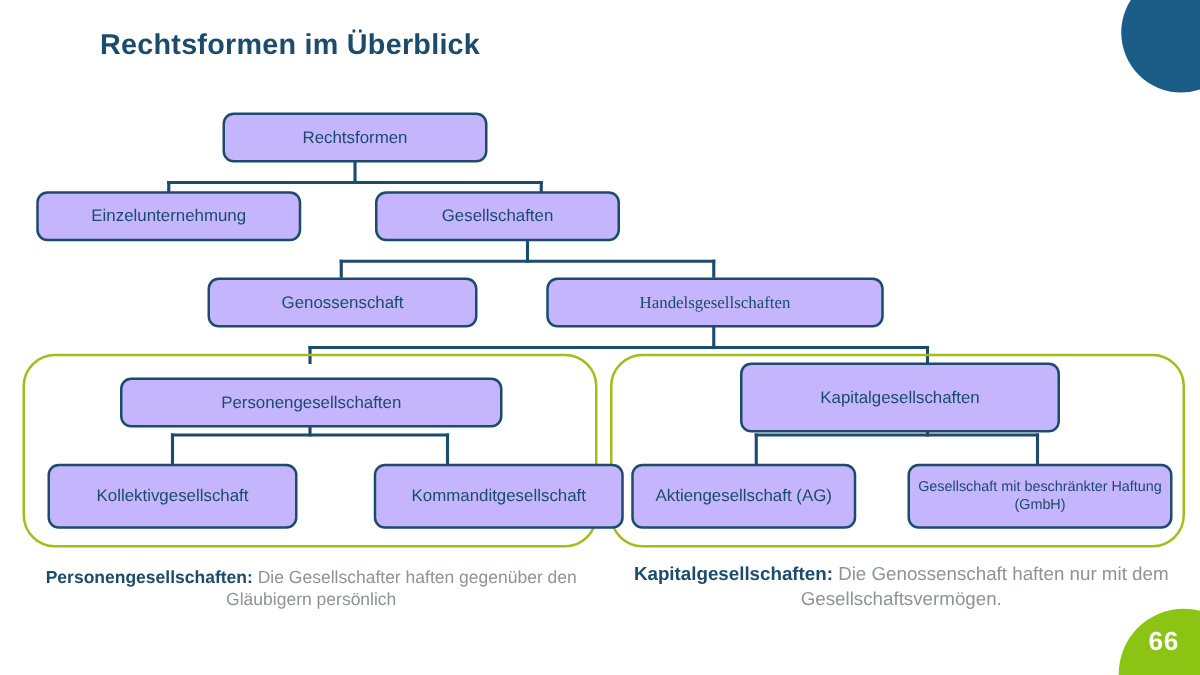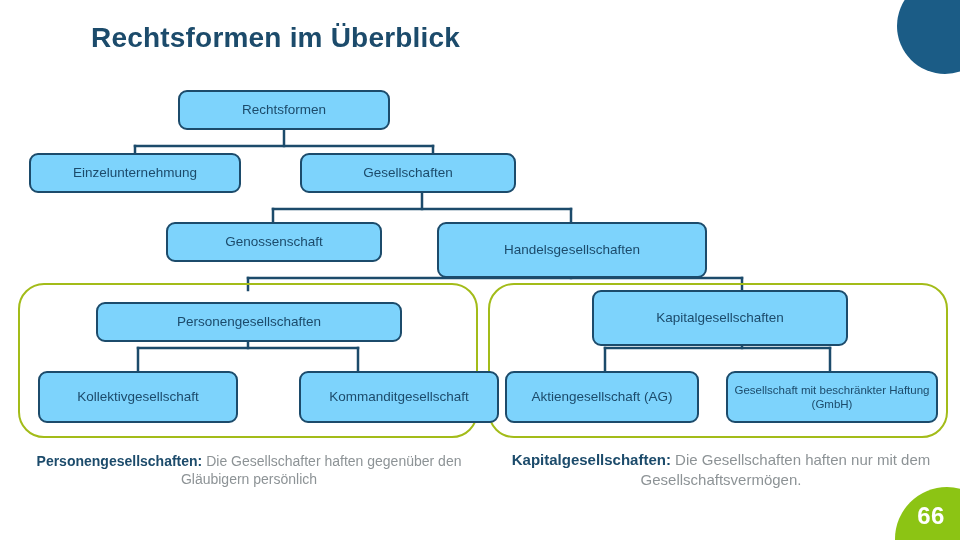--- a/index.html
+++ b/index.html
@@ -29,53 +29,52 @@
     width: 104px; height: 104px;
     border-radius: 50%;
     background: #8cc414;
   }
   .page-num {
     position: absolute;
     left: 905px; top: 502px;
     width: 52px;
     text-align: center;
     color: #ffffff;
-    font-size: 24px;
+    font-size: 21px;
     font-weight: bold;
     letter-spacing: .5px;
   }
 
   
   .title {
     position: absolute;
     left: 80px; top: 22px;
-    font-size: 28px;
+    font-size: 23px;
     font-weight: bold;
     color: #1c4b6b;
     letter-spacing: .2px;
-    margin-left: 11px;
   }
 
   
   .lines { position: absolute; left: 0; top: 0; width: 960px; height: 540px; }
 
   
   .group-frame {
     position: absolute;
     border: 2.5px solid #a3bc19;
     border-radius: 26px;
     background: transparent;
   }
 
   
   .node {
     position: absolute;
     border: 2.5px solid #1c4b6b;
     border-radius: 9px;
-    background: #7dd3fc;
+    background: #c4b5fd;
     color: #1c4b6b;
     display: flex;
     align-items: center;
     justify-content: center;
     text-align: center;
     font-size: 13.5px;
     line-height: 1.18;
     padding: 2px 6px;
   }
   .node.small {
@@ -133,36 +132,36 @@
       <path d="M830,348 L830,372"></path>
     </g>
   </svg>
 
   <div class="group-frame" style="left:18px;  top:283px; width:460px; height:155px;"></div>
   <div class="group-frame" style="left:488px; top:283px; width:460px; height:155px;"></div>
 
   <div class="node" style="left:178px; top:90px; width:212px; height:40px;">Rechtsformen</div>
 
   <div class="node" style="left:29px;  top:153px; width:212px; height:40px;">Einzelunternehmung</div>
-  <div class="node" style="left:300px; top:153px; width:216px; height:40px;">Gesellschaften</div>
+  <div class="node" style="left:300px; top:153px; width:196px; height:40px;">Gesellschaften</div>
 
   <div class="node" style="left:166px; top:222px; width:216px; height:40px;">Genossenschaft</div>
-  <div class="node" style="left:437px; top:222px; width:270px; height:56px;">Handelsgesellschaften</div>
+  <div class="node" style="left:437px; top:222px; width:270px; height:40px;font-family:Liberation Serif, serif;">Handelsgesellschaften</div>
 
   <div class="node" style="left:96px;  top:290px; width:306px; height:40px;margin-top:12px;">Personengesellschaften</div>
   <div class="node" style="left:592px; top:290px; width:256px; height:56px;">Kapitalgesellschaften</div>
 
   <div class="node" style="left:38px;  top:371px; width:200px; height:52px;">Kollektivgesellschaft</div>
   <div class="node" style="left:259px; top:371px; width:200px; height:52px;margin-left:40px;">Kommanditgesellschaft</div>
-  <div class="node" style="left:505px; top:371px; width:194px; height:52px;">Aktiengesellschaft (AG)</div>
+  <div class="node" style="left:505px; top:371px; width:180px; height:52px;">Aktiengesellschaft (AG)</div>
   <div class="node small" style="left:726px; top:371px; width:212px; height:52px;">Gesellschaft mit beschränkter Haftung (GmbH)</div>
 
   <div class="note left">
     <b>Personengesellschaften:</b><span> Die Gesellschafter haften gegenüber den Gläubigern persönlich</span>
   </div>
   <div class="note right">
-    <b>Kapitalgesellschaften:</b><span> Die Gesellschaften haften nur mit dem Gesellschaftsvermögen.</span>
+    <b>Kapitalgesellschaften:</b><span> Die Genossenschaft haften nur mit dem Gesellschaftsvermögen.</span>
   </div>
 
   <div class="corner-green"></div>
   <div class="page-num">66</div>
 
 </div>
 
 </body></html>

